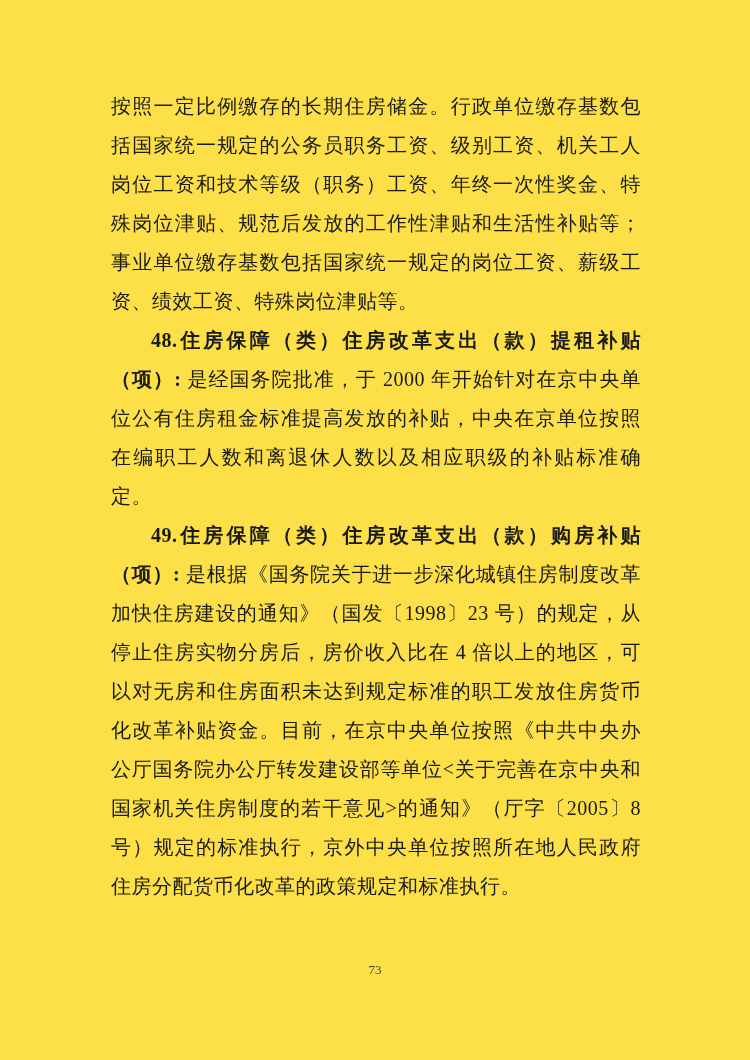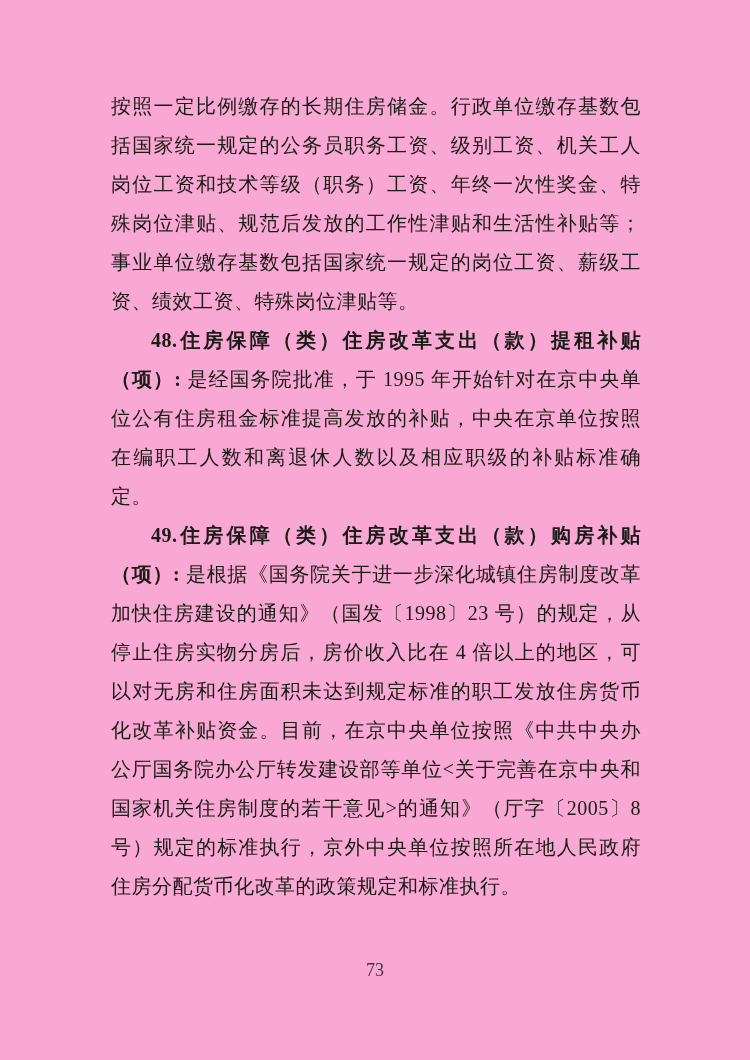--- a/index.html
+++ b/index.html
@@ -13,21 +13,21 @@
     position: relative;
     overflow: hidden;
     font-family: "Liberation Serif", "DejaVu Serif", serif;
     color: #1a1a1a;
   }
   .page {
     position: absolute;
     left: 0; top: 0;
     width: 750px;
     height: 1060px;
-    background: #f9a8d4;
+    background: #fde047;
   }
   .content {
     position: absolute;
     left: 111px;
     top: 87px;
     width: 530px;
     font-size: 20px;
     line-height: 39px;
     text-align: justify;
     text-justify: inter-ideograph;
@@ -45,35 +45,35 @@
   }
   .body-text {
     font-weight: normal;
   }
   .page-footer {
     position: absolute;
     left: 0;
     top: 961px;
     width: 750px;
     text-align: center;
-    font-size: 18px;
+    font-size: 13px;
     line-height: 18px;
     color: #3a3a3a;
     letter-spacing: 0;
   }
 </style>
 </head>
 <body>
 
 <div class="page">
   <div class="content">
 
     <p class="para"><span class="body-text">按照一定比例缴存的长期住房储金。行政单位缴存基数包括国家统一规定的公务员职务工资、级别工资、机关工人岗位工资和技术等级（职务）工资、年终一次性奖金、特殊岗位津贴、规范后发放的工作性津贴和生活性补贴等；事业单位缴存基数包括国家统一规定的岗位工资、薪级工资、绩效工资、特殊岗位津贴等。</span></p>
 
-    <p class="para indent"><span class="para-heading">48.住房保障（类）住房改革支出（款）提租补贴（项）:</span><span class="body-text"> 是经国务院批准，于 1995 年开始针对在京中央单位公有住房租金标准提高发放的补贴，中央在京单位按照在编职工人数和离退休人数以及相应职级的补贴标准确定。</span></p>
+    <p class="para indent"><span class="para-heading">48.住房保障（类）住房改革支出（款）提租补贴（项）:</span><span class="body-text"> 是经国务院批准，于 2000 年开始针对在京中央单位公有住房租金标准提高发放的补贴，中央在京单位按照在编职工人数和离退休人数以及相应职级的补贴标准确定。</span></p>
 
     <p class="para indent"><span class="para-heading">49.住房保障（类）住房改革支出（款）购房补贴（项）:</span><span class="body-text"> 是根据《国务院关于进一步深化城镇住房制度改革加快住房建设的通知》（国发〔1998〕23 号）的规定，从停止住房实物分房后，房价收入比在 4 倍以上的地区，可以对无房和住房面积未达到规定标准的职工发放住房货币化改革补贴资金。目前，在京中央单位按照《中共中央办公厅国务院办公厅转发建设部等单位&lt;关于完善在京中央和国家机关住房制度的若干意见&gt;的通知》（厅字〔2005〕8 号）规定的标准执行，京外中央单位按照所在地人民政府住房分配货币化改革的政策规定和标准执行。</span></p>
 
 
   </div>
 
   <div class="page-footer">73</div>
 </div>
 
 </body></html>

